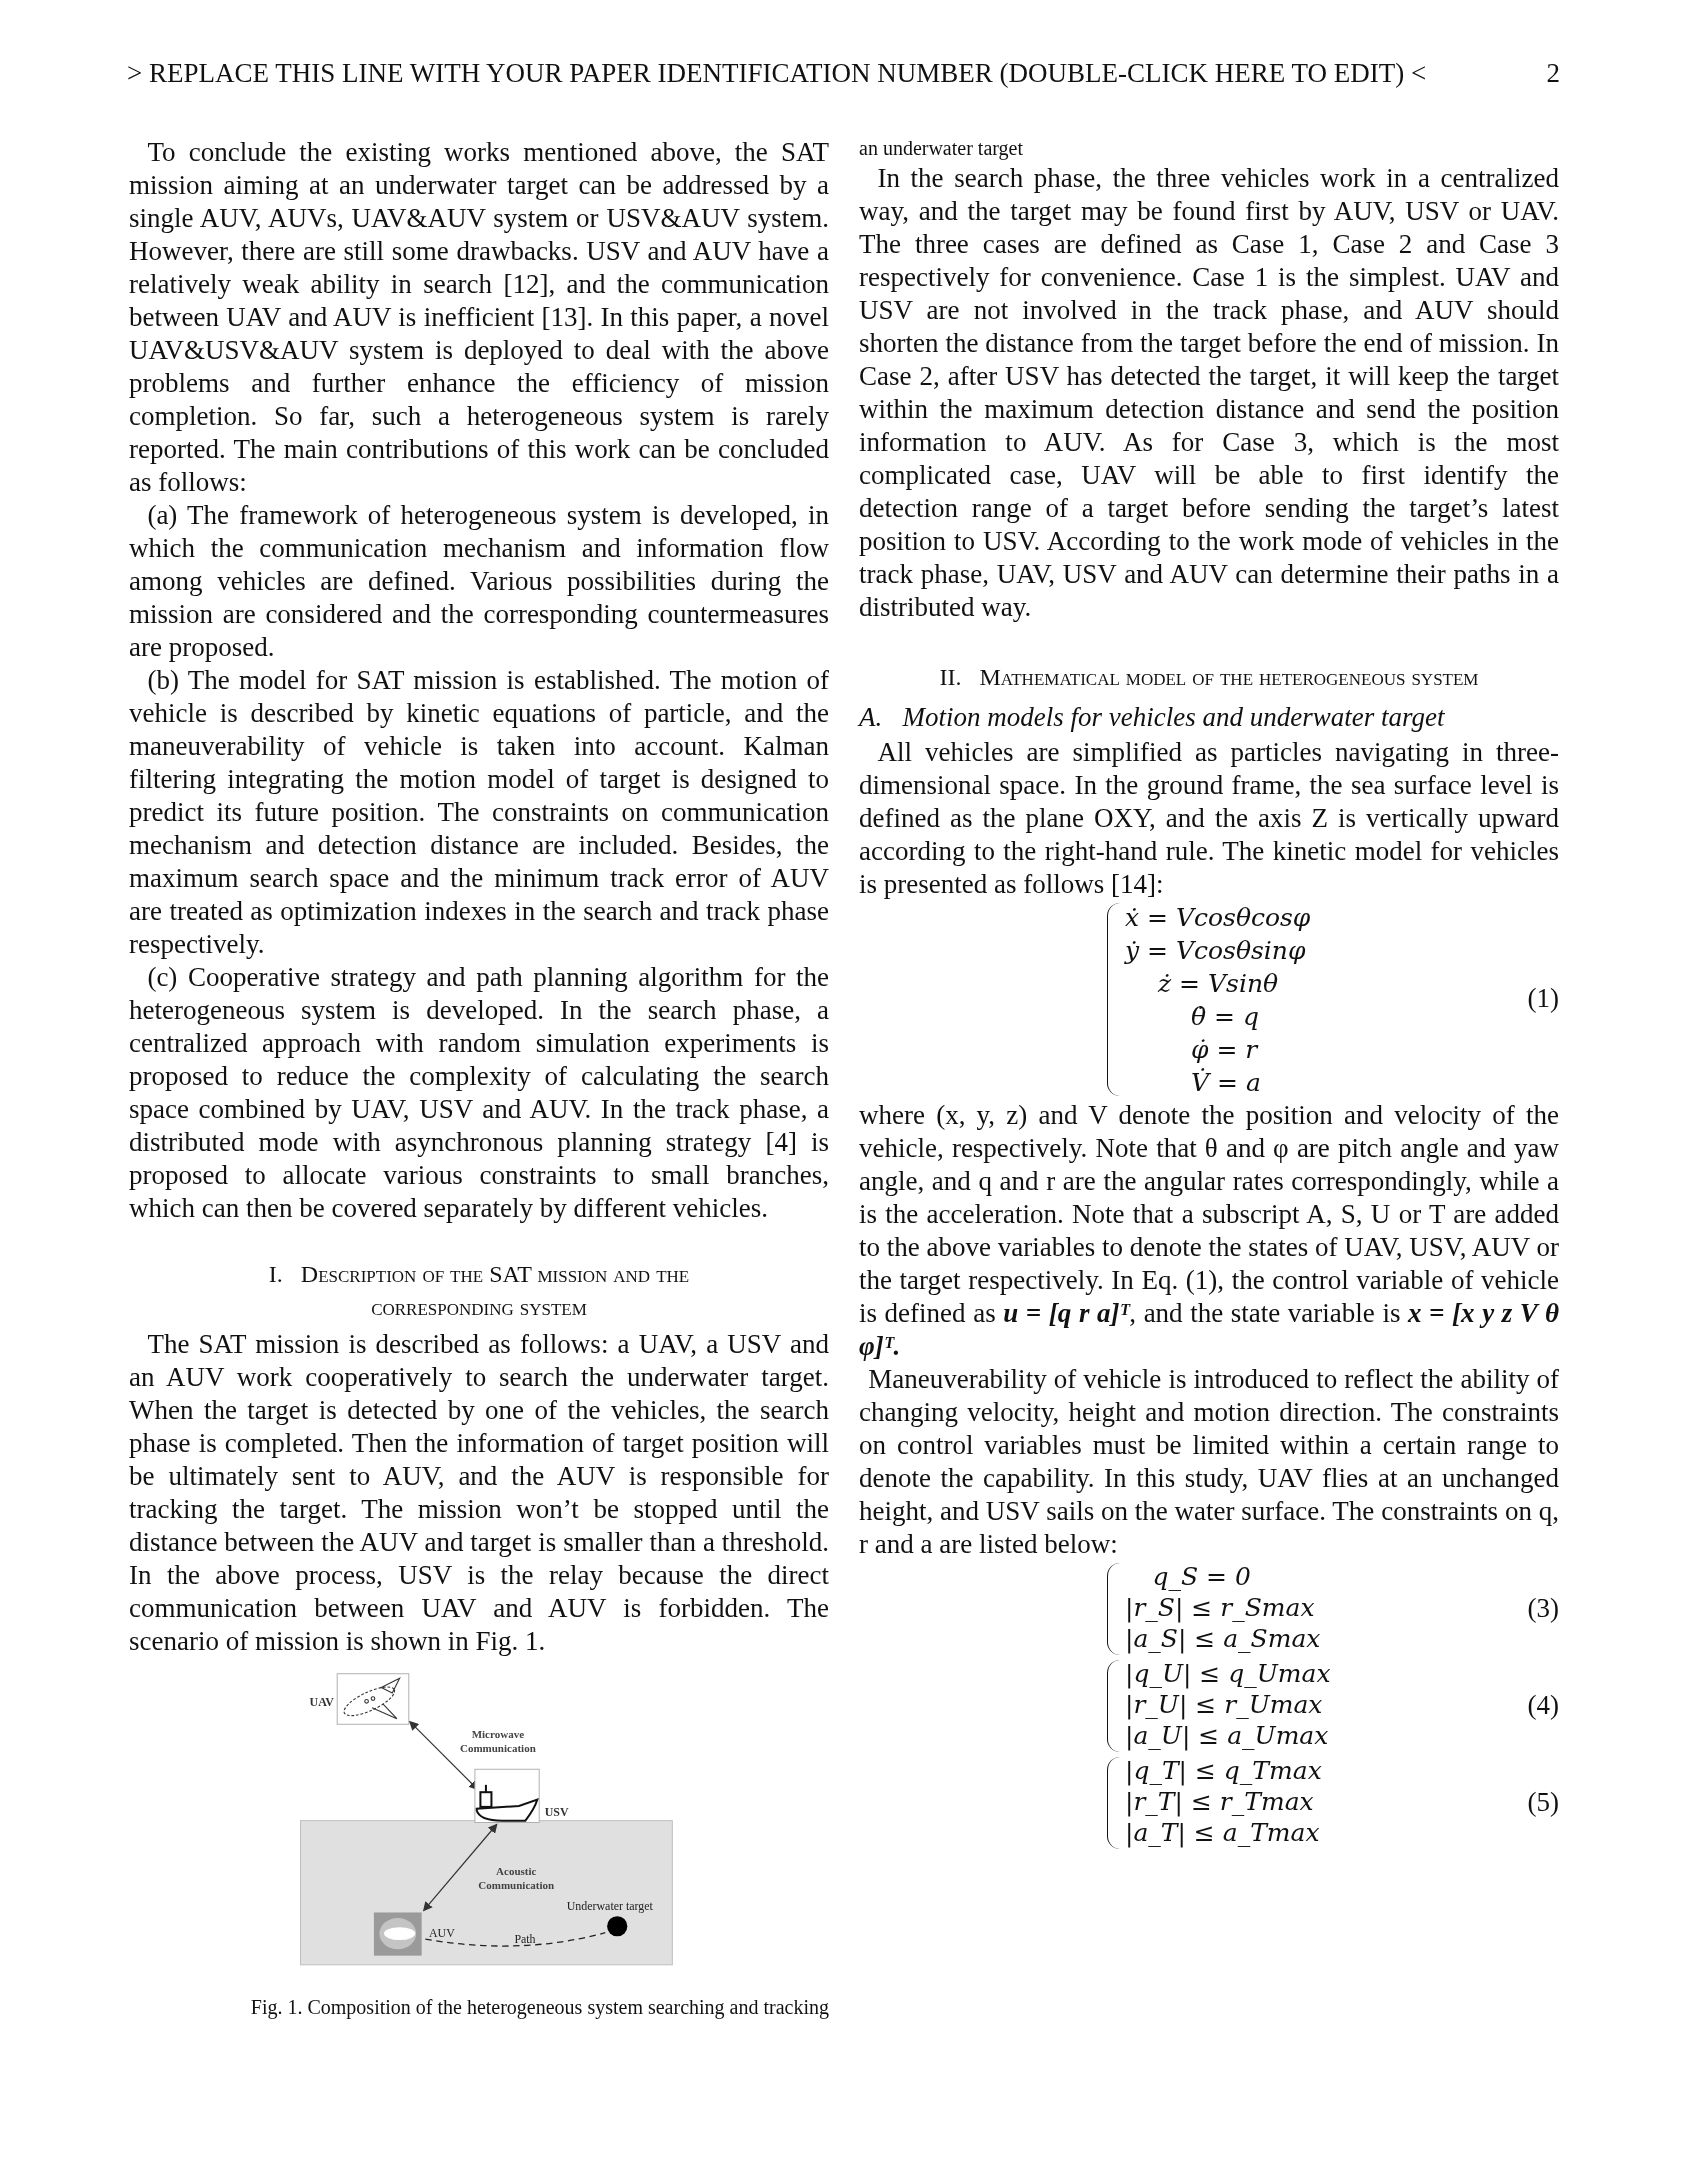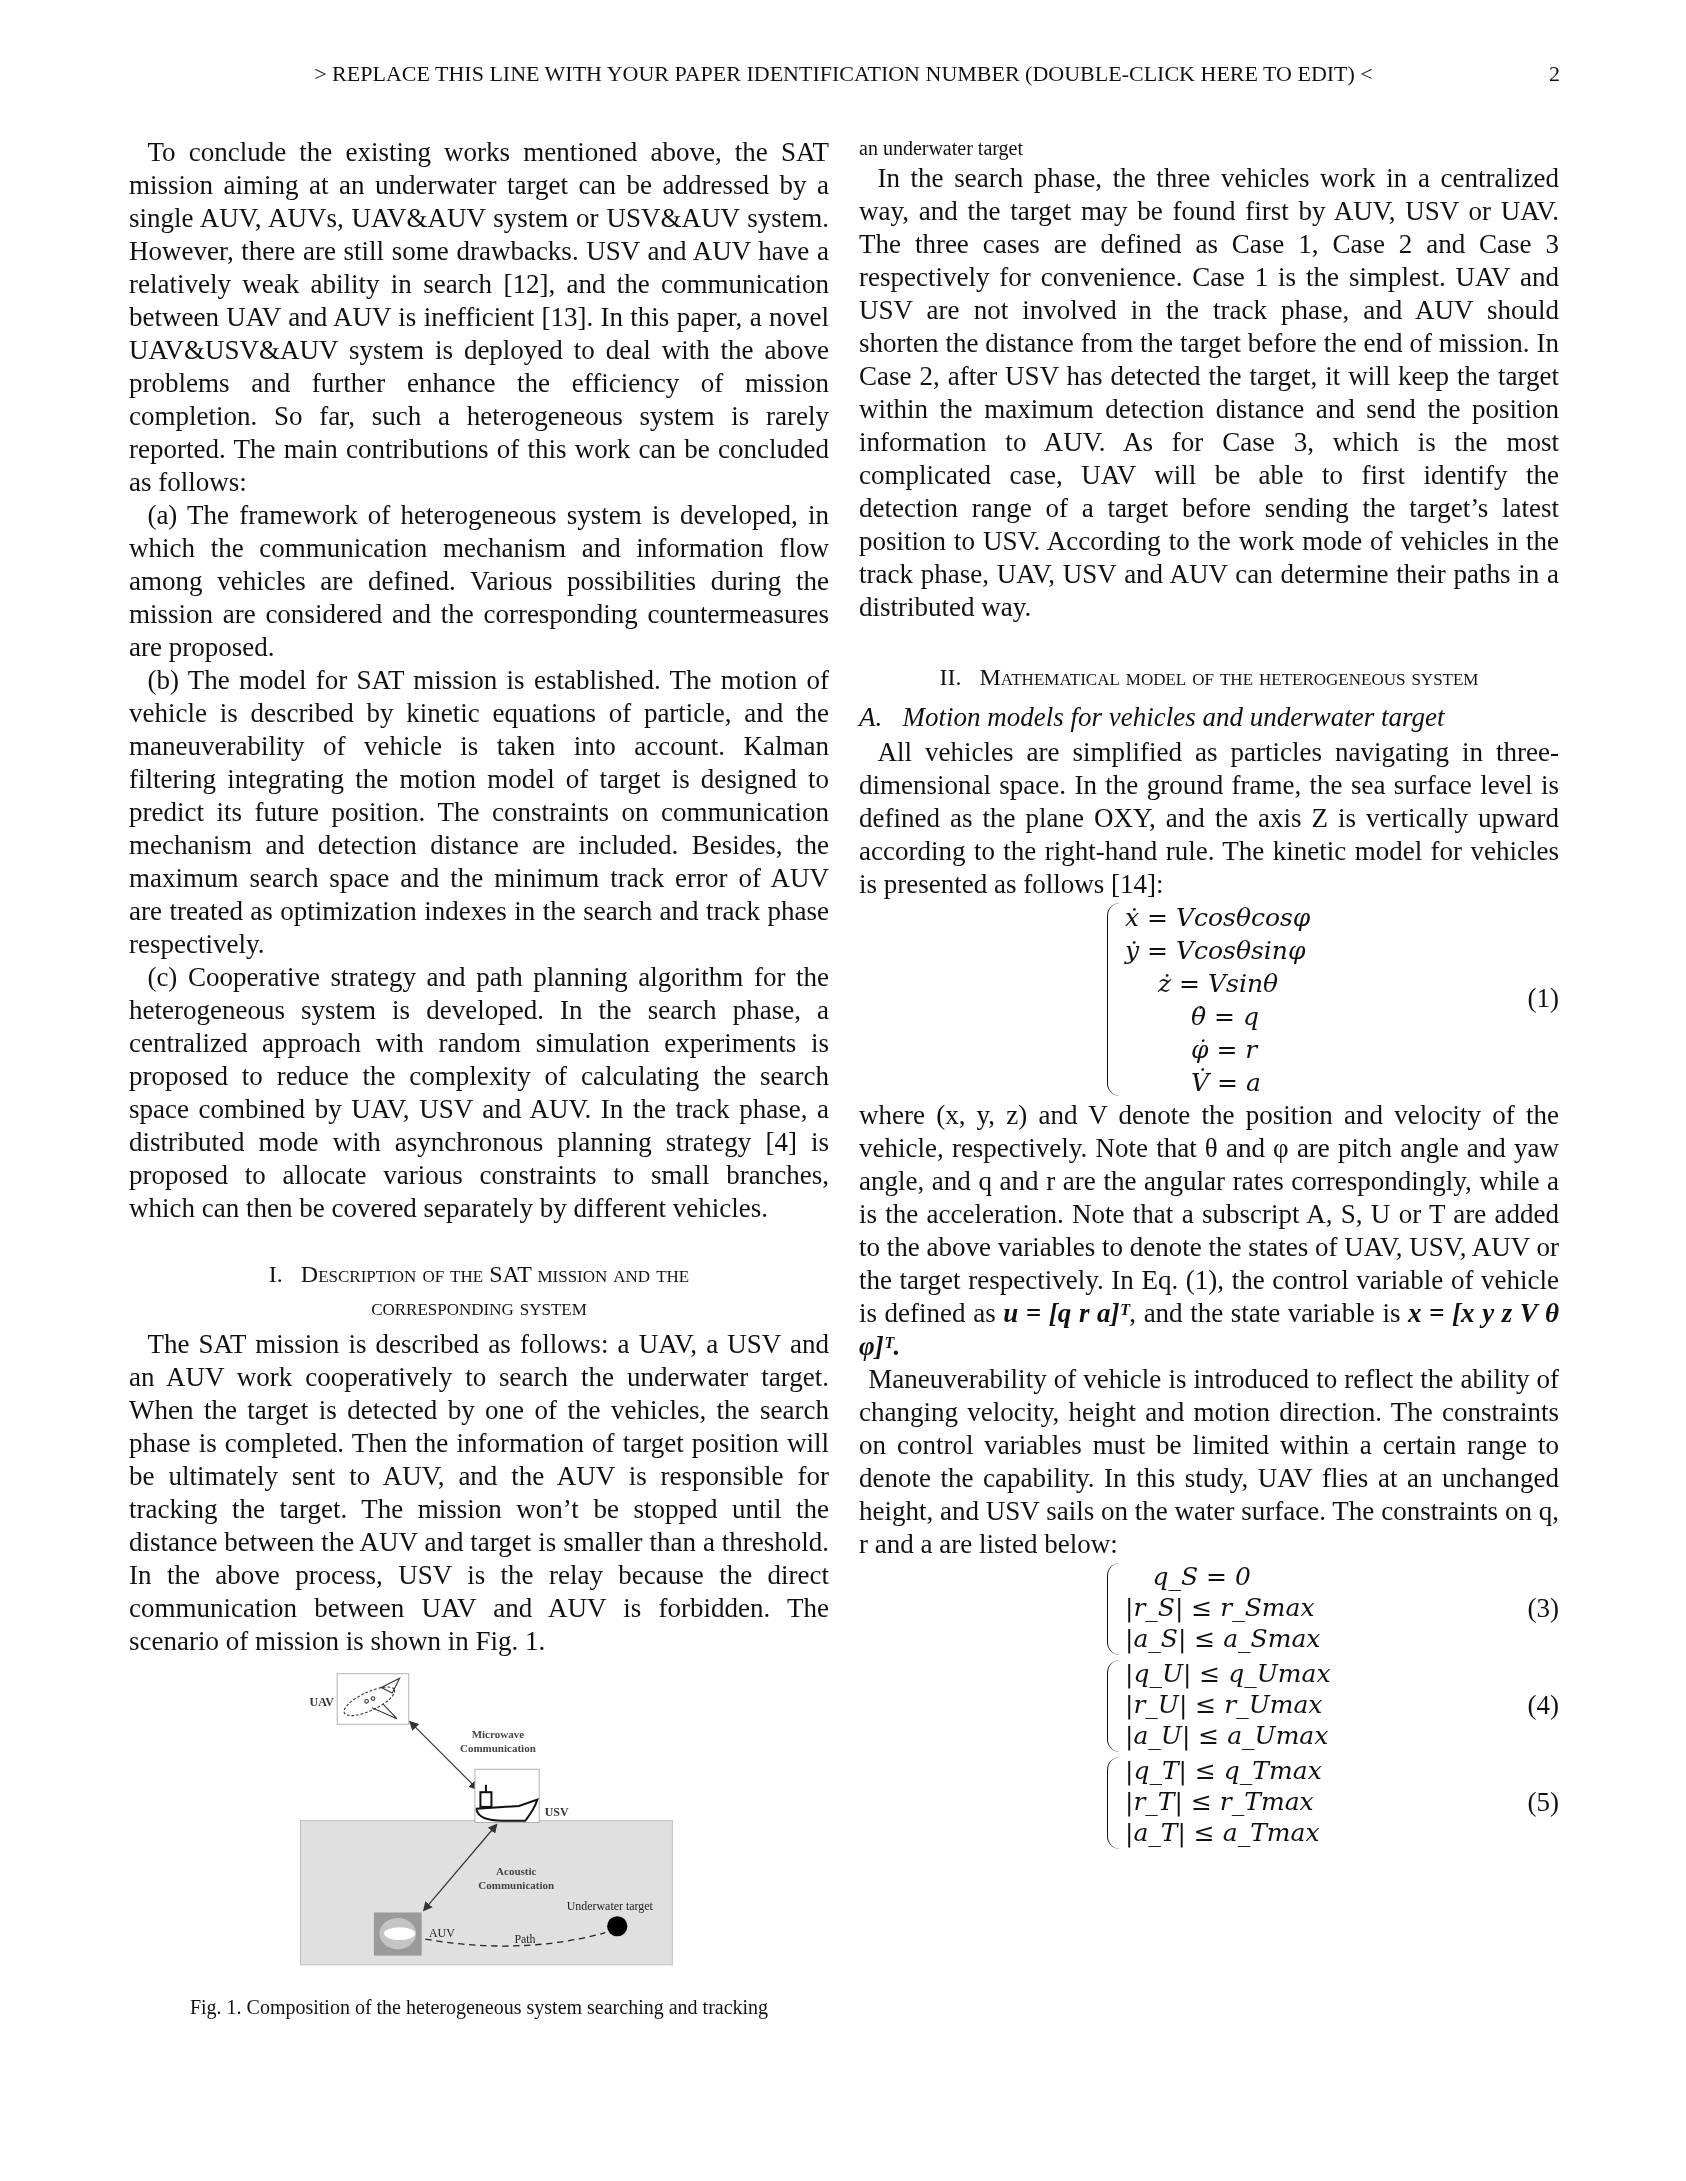--- a/index.html
+++ b/index.html
@@ -2,39 +2,39 @@
 <html style="font-size:14.7px"><head>
 <meta charset="utf-8">
 <style>
   html, body { margin: 0; padding: 0; background: #ffffff; }
   body {
     width: 1686px; height: 2182px; position: relative; overflow: hidden;
     font-family: "Liberation Serif", "DejaVu Serif", serif; color: #111;
   }
   .header {
     position: absolute; top: 57px; left: 127px; width: 1433px;
-    font-size: 22px; line-height: 33px; white-space: nowrap; text-align: center;
+    font-size: 27px; line-height: 33px; white-space: nowrap;
   }
   .header .pgnum { position: absolute; right: 0; top: 0; }
   .col {
     position: absolute; top: 136px; width: 700px;
     font-size: 27px; line-height: 33px; text-align: justify;
   }
   .col.left { left: 129px; }
   .col.right { left: 859px; }
   .col p { margin: 0; }
   .indent { text-indent: 18.4px; }
   .sec-heading {
     text-align: center; font-size: 24px; line-height: 33px; margin: 33px 0 3.7px 0;
     font-variant: small-caps;
   }
   .sub-heading { font-style: italic; margin: 7.3px 0 1.8px 0; }
   .cap-top { text-align: left; font-size: 20px; line-height: 24px; margin-bottom: 1.8px; }
   .figure { position: relative; width: 395px; height: 303px; margin: 13px auto 0 auto; }
-  .fig-caption { text-align: center; font-size: 20px; line-height: 26px; margin-top: 20px; white-space: nowrap; }
+  .fig-caption { text-align: right; font-size: 20px; line-height: 26px; margin-top: 20px; white-space: nowrap; }
   .eq { position: relative; font-family: "DejaVu Serif", serif; font-style: italic; font-size: 25px; }
   .eq-block { position: relative; height: 198px; margin: 0; }
   .eq-small { position: relative; height: 97px; }
   .eq .lines { position: absolute; left: 266px; top: 0; }
   .eq .line { height: 33px; line-height: 33px; white-space: nowrap; }
   .eq .num { position: absolute; right: 0; font-style: normal; font-family: "Liberation Serif", serif; font-size: 27px; }
   .brace { position: absolute; left: 248px; top: 1.8px; width: 13px; border-left: 1.8px solid #111; border-radius: 13px 0 0 13px; }
   .bold-i { font-style: italic; font-weight: bold; }
 </style>
 </head>

